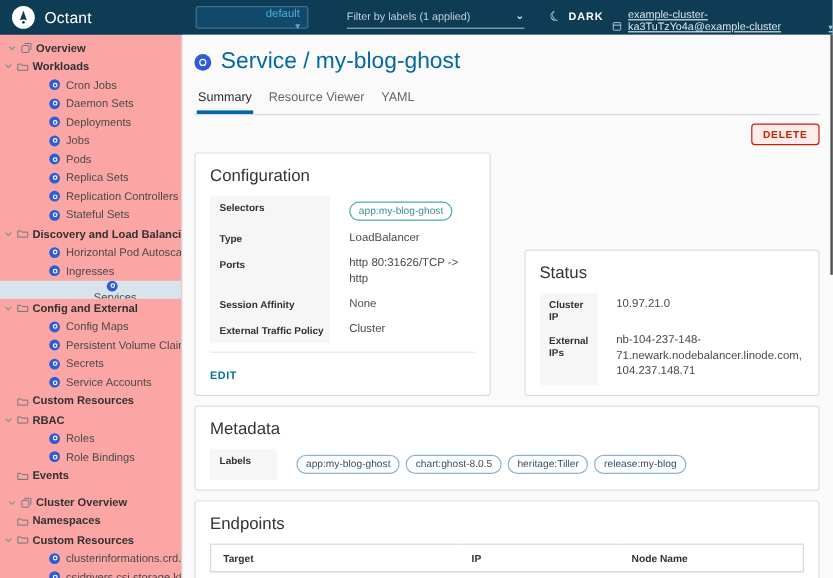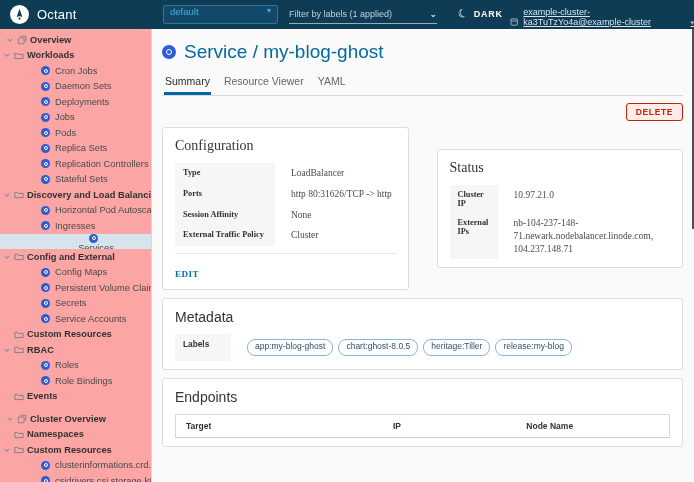--- a/index.html
+++ b/index.html
@@ -5,24 +5,24 @@
   * { margin:0; padding:0; box-sizing:border-box; }
   html,body { width:694px; height:482px; overflow:hidden;
     font-family:"Liberation Sans","DejaVu Sans",sans-serif; background:#fafafa; }
 
   
   .topbar { position:relative; height:29px; background:#0e3c55; color:#fff; }
   .logo-wrap { position:absolute; left:10px; top:5px; display:flex; align-items:center; gap:8px; }
   .logo-circle { width:19px; height:19px; border-radius:50%; background:#fff;
     display:flex; align-items:center; justify-content:center; }
   .app-name { font-size:13px; color:#fff; letter-spacing:.2px; }
-  .ns-select { position:absolute; left:163px; top:5px; width:115px; height:19px;
+  .ns-select { position:absolute; left:163px; top:5px; width:94px; height:19px;
     background:#12496b; border:1px solid #3e7091; border-radius:2px;
-    display:flex; align-items:flex-start; justify-content:space-between;
-    padding:0 6px; font-size:9.5px; color:#49afd9; cursor:pointer; }
+    display:flex; align-items:flex-end; justify-content:space-between;
+    padding:0 6px; font-size:9.5px; color:#49afd9; cursor:pointer;flex-direction:column; }
   .ns-caret { font-size:8px; color:#49afd9; }
   .filter { position:absolute; left:289px; top:4px; width:148px; height:20px;
     border-bottom:1px solid #8fb0c2; display:flex; align-items:center;
     justify-content:space-between; font-size:9px; color:#bfd2dc; cursor:pointer; }
   .filter-chev { color:#e8f1f5; font-size:9px; font-weight:bold; }
   .dark-toggle { position:absolute; left:458px; top:7px; display:flex; align-items:center;
     gap:5px; font-size:9px; font-weight:bold; letter-spacing:.8px; color:#fff; cursor:pointer; }
   .moon { font-size:11px; transform:rotate(-18deg); display:inline-block; }
   .context { position:absolute; left:510px; top:7px; display:flex; align-items:flex-end;
     gap:5px; font-size:9px; color:#d9e5ec; cursor:pointer;text-decoration:underline; }
@@ -52,21 +52,21 @@
   .page-title { display:flex; align-items:center; gap:8px; font-size:19px; color:#0369a1; margin-top:4px; }
   .title-icon { width:14px; height:14px; border-radius:50%; background:#2e5bd7; position:relative; flex:none; }
   .title-icon::after { content:""; position:absolute; inset:4px; border:1.5px solid #fff; border-radius:50%; }
   .tabs { display:flex; gap:12px; margin-top:9px; border-bottom:1px solid #d9d9d9; padding-left:2px; }
   .tab { font-size:10.5px; color:#666; padding:3px 1px 5px; cursor:pointer; border-bottom:3px solid transparent; }
   .tab.active { color:#2b2b2b; border-bottom-color:#0065ab; }
   .actions { display:flex; justify-content:flex-end; margin:7px 0 6px; }
   .delete-btn { border:1px solid #c92100; color:#c92100; background:#fceceb;
     font-size:8.5px; font-weight:bold; letter-spacing:.6px; padding:3px 9px;
     border-radius:3px; cursor:pointer; }
-  .cards-row { display:flex; gap:28px; align-items:center;font-family:Liberation Serif, serif; }
+  .cards-row { display:flex; gap:28px; align-items:flex-end; }
   .card { background:#fff; border:1px solid #dedede; border-radius:3px;
     padding:10px 12px 8px; }
   .card.half { flex:1; }
   .card.full { margin-top:8px; }
   .card-title { font-size:14px; color:#333; font-weight:400; }
   .summary { margin-top:9px; }
   .summary-row { display:flex; }
   .summary-label { width:var(--lw,100px); flex:none; background:#f6f6f6;
     font-size:8.3px; font-weight:bold; color:#313131; padding:5px 5px 5px 8px; }
   .summary-value { flex:1; font-size:9.5px; color:#4a4a4a; padding:4px 0 4px 16px;
@@ -343,20 +343,24 @@
 
     <div class="actions">
       <button class="delete-btn">DELETE</button>
     </div>
 
     <div class="cards-row">
       <div class="card half" style="--lw:100px">
         <div class="card-title">Configuration</div>
         <div class="summary" id="config-summary">
             <div class="summary-row">
+              <div class="summary-label">Selectors</div>
+              <div class="summary-value"><span class="chip teal">app:my-blog-ghost</span></div>
+            </div>
+            <div class="summary-row">
               <div class="summary-label">Type</div>
               <div class="summary-value">LoadBalancer</div>
             </div>
             <div class="summary-row">
               <div class="summary-label">Ports</div>
               <div class="summary-value">http 80:31626/TCP -&gt; http</div>
             </div>
             <div class="summary-row">
               <div class="summary-label">Session Affinity</div>
               <div class="summary-value">None</div>

